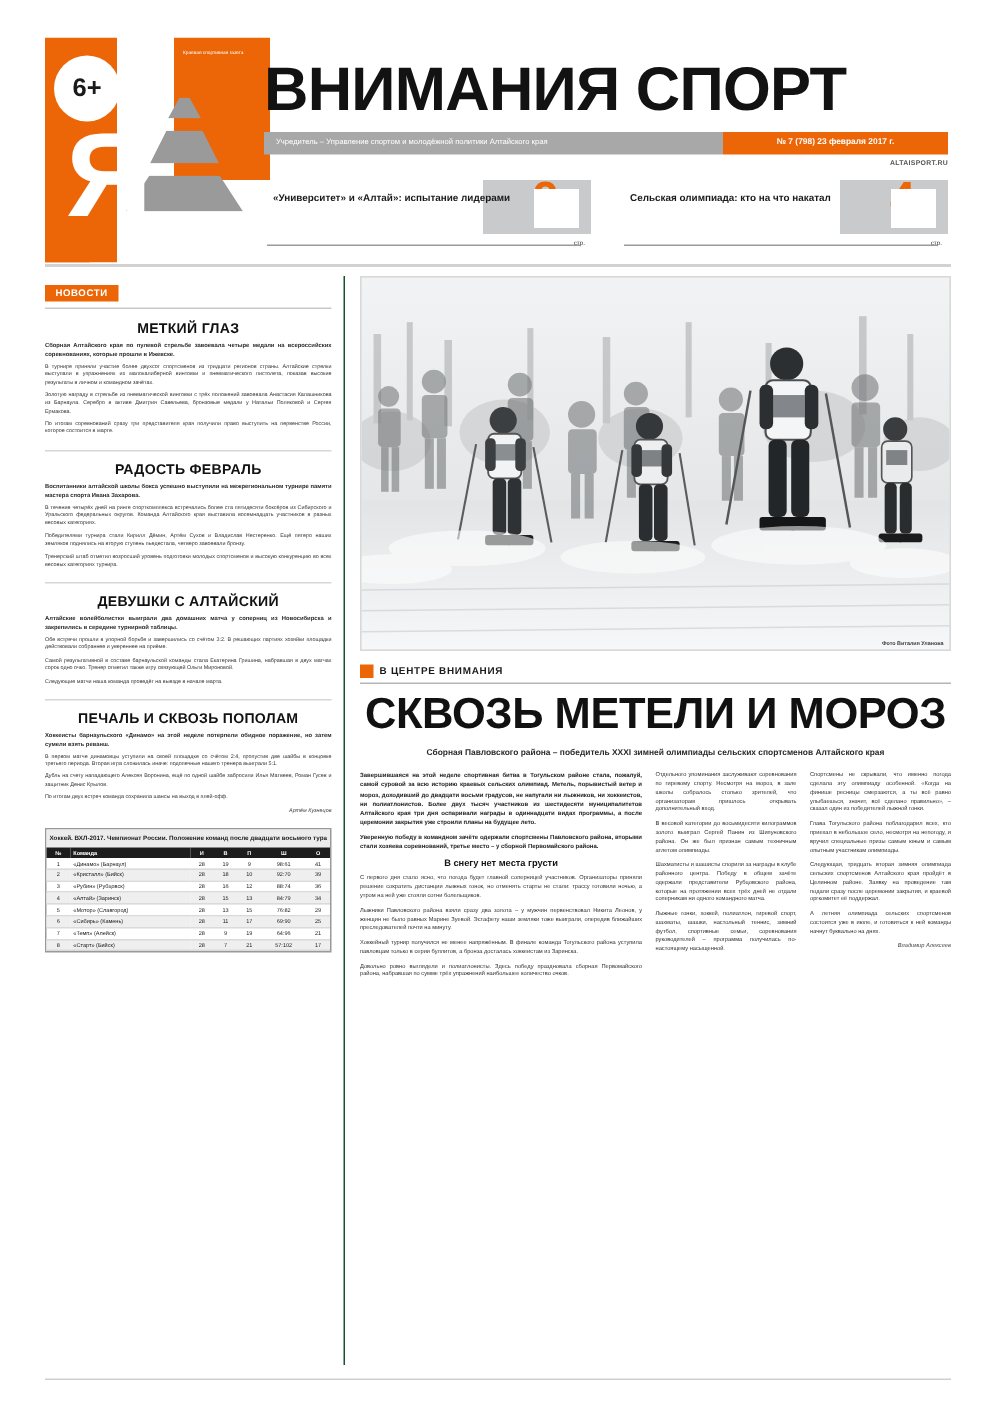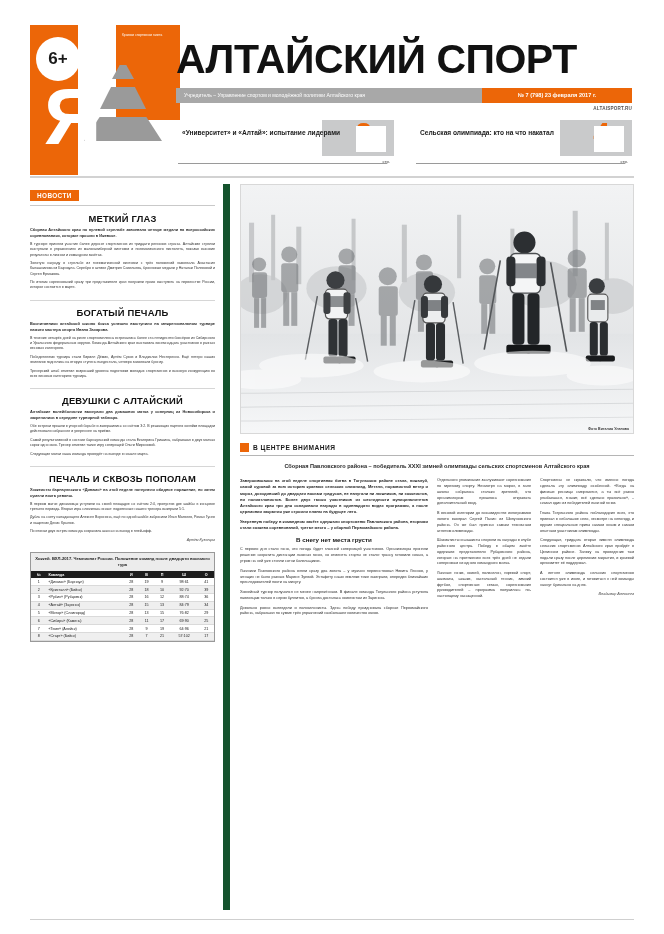--- a/index.html
+++ b/index.html
@@ -38,21 +38,21 @@
   .teaser-num{position:absolute;right:22px;top:-2px;font-size:30px;font-weight:bold;color:#ec6608;line-height:1;}
   .teaser-numbox{position:absolute;right:8px;top:6px;width:30px;height:26px;background:#fff;}
   .teaser-numtxt{position:absolute;right:4px;bottom:2px;font-size:4.2px;color:#333;}
   .teaser-text{position:absolute;left:6px;top:8px;width:210px;font-size:6.6px;font-weight:bold;line-height:1.45;color:#1a1a1a;}
   .teaser-rule{position:absolute;left:2px;bottom:2px;width:96%;border-top:1px solid #9a9a9a;}
 
   .mast-rule{position:absolute;left:30px;top:176px;width:604px;border-top:2px solid #d2d2d2;}
 
   
   .content{position:absolute;left:30px;top:184px;width:604px;height:726px;display:flex;gap:0;}
-  .sidebar{width:200px;border-right:7px solid #14532d;padding-right:8px;box-sizing:border-box;}
+  .sidebar{width:200px;border-right:1px solid #14532d;padding-right:8px;box-sizing:border-box;}
   .mainarea{flex:1;padding-left:10px;box-sizing:border-box;}
 
   
   .sec-label{display:inline-block;background:#ec6608;color:#fff;font-size:6.4px;font-weight:bold;padding:2px 7px;letter-spacing:.4px;}
   .sec-rule{border-top:1px solid #c9c9c9;margin:3px 0 7px 0;}
   .news-item{margin-bottom:9px;}
   .news-head{text-align:center;font-size:9.4px;font-weight:bold;letter-spacing:.2px;margin:0 0 3px 0;color:#111;}
   .news-lead{font-size:3.9px;line-height:1.5;font-weight:bold;text-align:justify;color:#2a2a2a;margin:0 0 3px 0;}
   .news-body{font-size:3.6px;line-height:1.5;text-align:justify;color:#333;margin:0 0 3px 0;}
   .news-sep{border-top:1px solid #d6d6d6;margin:6px 0;}
@@ -107,21 +107,21 @@
         <div class="bar" style="left:42px;top:4px;width:22px;height:14px;clip-path:polygon(35% 0,65% 0,100% 100%,0 100%);"></div>
         <div class="bar" style="left:30px;top:26px;width:46px;height:22px;clip-path:polygon(24% 0,76% 0,100% 100%,0 100%);"></div>
         <div class="bar" style="left:14px;top:56px;width:78px;height:24px;clip-path:polygon(20% 0,80% 0,100% 100%,0 100%);"></div>
       </div>
 
       <div class="logo-mirror">Я</div>
       <div class="logo-orange-text">Краевая спортивная газета</div>
       <div class="logo-sixplus">6+</div>
     </div>
 
-    <div class="paper-title">АЛТАЙСКИЙ СПОРТ</div>
+    <div class="paper-title">ВНИМАНИЯ СПОРТ</div>
 
     <div class="infobar">
       <div class="infobar-left">Учредитель – Управление спортом и молодёжной политики Алтайского края</div>
       <div class="infobar-right">№ 7 (798) 23 февраля 2017 г.</div>
     </div>
     <div class="site-line">ALTAISPORT.RU</div>
 
     <div class="teasers">
       <div class="teaser">
         <div class="teaser-bg"></div>
@@ -155,21 +155,21 @@
         <div class="news-head">МЕТКИЙ ГЛАЗ</div>
         <p class="news-lead">Сборная Алтайского края по пулевой стрельбе завоевала четыре медали на всероссийских соревнованиях, которые прошли в Ижевске.</p>
         <p class="news-body">В турнире приняли участие более двухсот спортсменов из тридцати регионов страны. Алтайские стрелки выступали в упражнениях из малокалиберной винтовки и пневматического пистолета, показав высокие результаты в личном и командном зачётах.</p>
         <p class="news-body">Золотую награду в стрельбе из пневматической винтовки с трёх положений завоевала Анастасия Калашникова из Барнаула. Серебро в активе Дмитрия Савельева, бронзовые медали у Натальи Поляковой и Сергея Ермакова.</p>
         <p class="news-body">По итогам соревнований сразу три представителя края получили право выступить на первенстве России, которое состоится в марте.</p>
       </div>
       <div class="news-sep"></div>
 
       
       <div class="news-item">
-        <div class="news-head">БОГАТЫЙ ПЕЧАЛЬ</div>
+        <div class="news-head">РАДОСТЬ ФЕВРАЛЬ</div>
         <p class="news-lead">Воспитанники алтайской школы бокса успешно выступили на межрегиональном турнире памяти мастера спорта Ивана Захарова.</p>
         <p class="news-body">В течение четырёх дней на ринге спорткомплекса встречались более ста пятидесяти боксёров из Сибирского и Уральского федеральных округов. Команда Алтайского края выставила восемнадцать участников в разных весовых категориях.</p>
         <p class="news-body">Победителями турнира стали Кирилл Дёмин, Артём Сухов и Владислав Нестеренко. Ещё пятеро наших земляков поднялись на вторую ступень пьедестала, четверо завоевали бронзу.</p>
         <p class="news-body">Тренерский штаб отметил возросший уровень подготовки молодых спортсменов и высокую конкуренцию во всех весовых категориях турнира.</p>
       </div>
       <div class="news-sep"></div>
 
       
       <div class="news-item">
         <div class="news-head">ДЕВУШКИ С АЛТАЙСКИЙ</div>
@@ -433,20 +433,21 @@
         </svg>
         <div class="photo-credit">Фото Виталия Уланова</div>
       </div>
 
       <div class="kicker-row">
         <div class="kicker-sq"></div>
         <div class="kicker-txt">В ЦЕНТРЕ ВНИМАНИЯ</div>
       </div>
       <div class="kicker-rule"></div>
 
+      <div class="headline">СКВОЗЬ МЕТЕЛИ И МОРОЗ</div>
       <div class="deck">Сборная Павловского района – победитель XXXI зимней олимпиады сельских спортсменов Алтайского края</div>
 
       <div class="lead-grid">
         <div class="lead-wide">
           <p class="p-bold">Завершившаяся на этой неделе спортивная битва в Тогульском районе стала, пожалуй, самой суровой за всю историю краевых сельских олимпиад. Метель, порывистый ветер и мороз, доходивший до двадцати восьми градусов, не напугали ни лыжников, ни хоккеистов, ни полиатлонистов. Более двух тысяч участников из шестидесяти муниципалитетов Алтайского края три дня оспаривали награды в одиннадцати видах программы, а после церемонии закрытия уже строили планы на будущее лето.</p>
           <p class="p-bold">Уверенную победу в командном зачёте одержали спортсмены Павловского района, вторыми стали хозяева соревнований, третье место – у сборной Первомайского района.</p>
           <div class="sub-head">В снегу нет места грусти</div>
           <p class="p">С первого дня стало ясно, что погода будет главной соперницей участников. Организаторы приняли решение сократить дистанции лыжных гонок, но отменять старты не стали: трассу готовили ночью, а утром на ней уже стояли сотни болельщиков.</p>
           <p class="p">Лыжники Павловского района взяли сразу два золота – у мужчин первенствовал Никита Леонов, у женщин не было равных Марине Зуевой. Эстафету наши земляки тоже выиграли, опередив ближайших преследователей почти на минуту.</p>
           <p class="p">Хоккейный турнир получился не менее напряжённым. В финале команда Тогульского района уступила павловцам только в серии буллитов, а бронза досталась хоккеистам из Заринска.</p>

